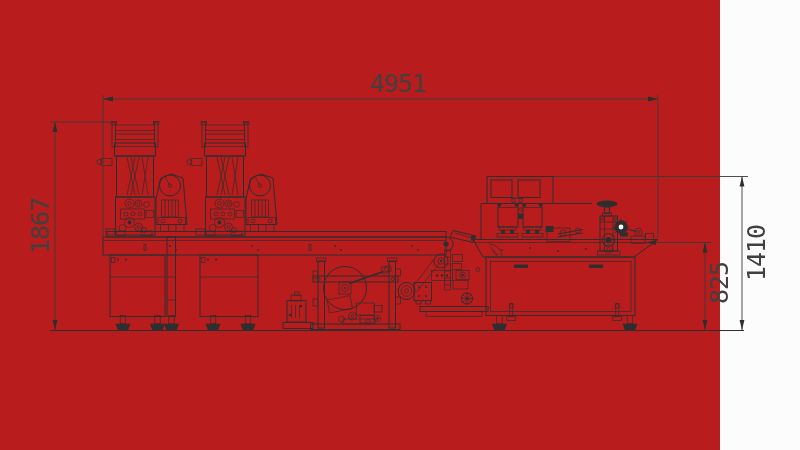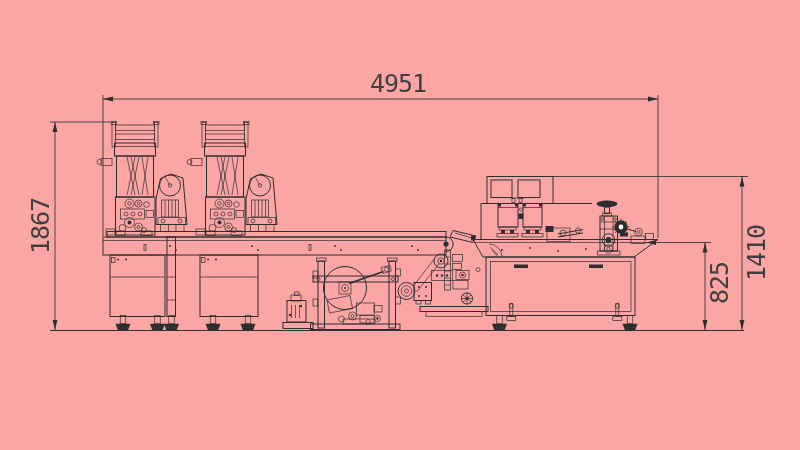--- a/index.html
+++ b/index.html
@@ -1,16 +1,16 @@
 <!DOCTYPE html>
 <html><head>
 <meta charset="utf-8">
 <style>
   html,body{margin:0;padding:0;background:#fcfcfc;width:800px;height:450px;overflow:hidden;}
-  #canvas{width:800px;height:450px;background:#fca5a5;}
+  #canvas{width:720px;height:450px;background:#b91c1c;}
   .s  {stroke:#2e2e2e;fill:none;stroke-width:1;}
   .s7 {stroke:#2e2e2e;fill:none;stroke-width:.7;}
   .s2 {stroke:#2e2e2e;fill:none;stroke-width:1.6;}
   .f  {fill:#2e2e2e;stroke:none;}
   .dim{stroke:#3a3a3a;fill:none;stroke-width:.9;}
   .dimtxt{font-family:"DejaVu Sans Mono","Liberation Mono",monospace;font-size:25px;fill:#404040;letter-spacing:-1px;}
 </style>
 </head>
 <body>
 

